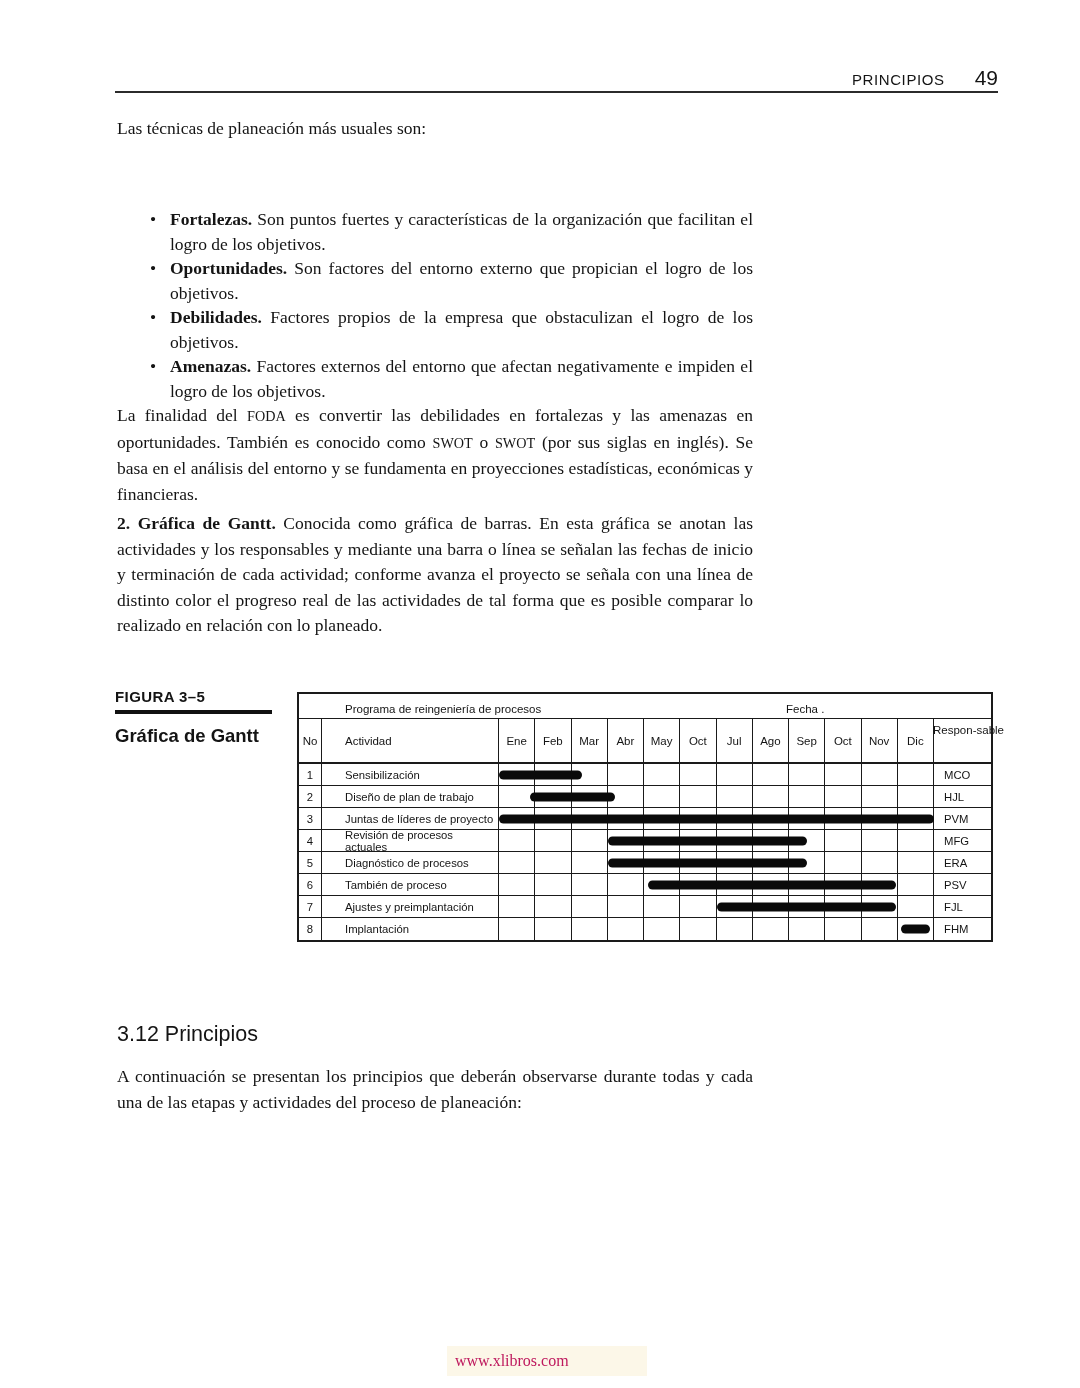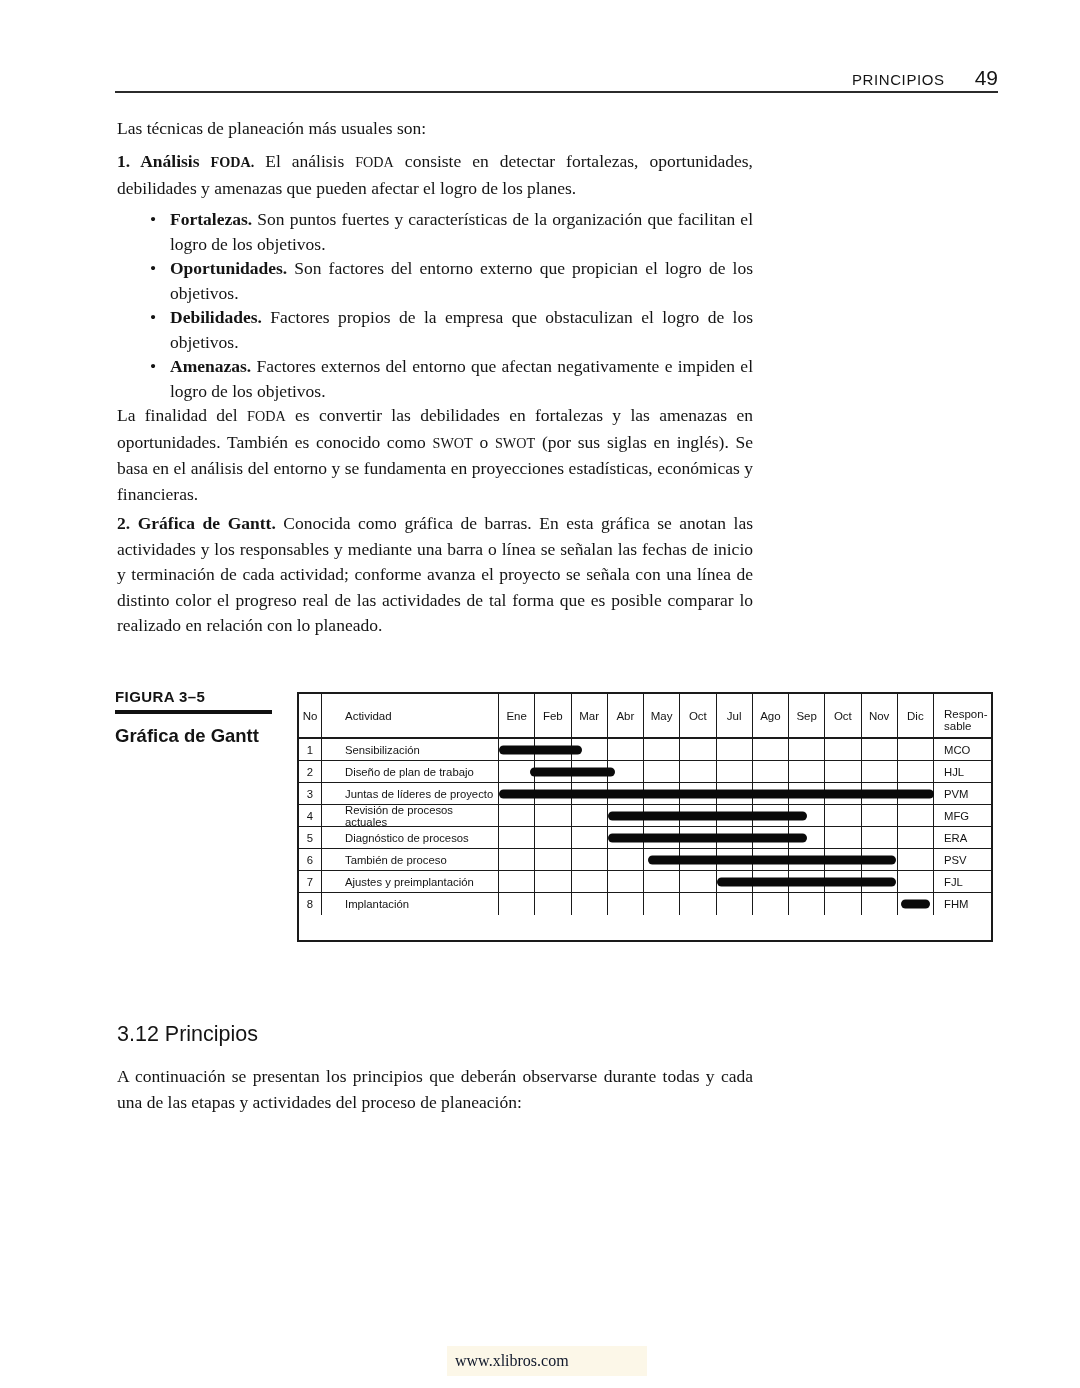--- a/index.html
+++ b/index.html
@@ -44,55 +44,52 @@
           font-size:11.5px;}
   .cell-no{width:23px;border-right:1px solid #1a1a1a;box-sizing:border-box;
            display:flex;align-items:center;justify-content:center;flex:none;}
   .cell-act{width:177px;border-right:1px solid #1a1a1a;box-sizing:border-box;
             display:flex;align-items:center;padding-left:23px;flex:none;}
   .cell-months{width:435px;display:flex;position:relative;flex:none;}
   .mcell{flex:1 1 0;border-right:1px solid #1a1a1a;box-sizing:border-box;
          display:flex;align-items:center;justify-content:center;}
   .cell-resp{width:59px;box-sizing:border-box;padding-left:10px;flex:none;
              display:flex;align-items:center;}
-  .cell-resp.head{flex-direction:column;align-items:flex-start;justify-content:flex-end;
+  .cell-resp.head{flex-direction:row;align-items:flex-start;justify-content:center;
                   padding-top:5px;padding-bottom:5px;}
   .g-row{display:flex;height:22px;border-bottom:1px solid #1a1a1a;box-sizing:border-box;
          font-size:11.3px;}
   .g-row:last-child{border-bottom:none;}
   .bar{position:absolute;top:50%;transform:translateY(-50%);height:9px;border-radius:5px;
        background:#0a0a0a;}
 
   
   .sec-heading{position:absolute;left:117px;top:1022px;
                font-family:"Liberation Sans", sans-serif;font-weight:normal;font-size:21.5px;}
 
   
   .footer-hl{position:absolute;left:447px;top:1346px;width:200px;height:30px;background:#fcf7e8;}
   .footer-text{position:absolute;left:8px;top:50%;transform:translateY(-50%);
-               font-size:16px;color:#0f172a;white-space:nowrap;}
+               font-size:16px;color:#be185d;white-space:nowrap;}
 </style>
 </head>
 <body>
 
 <div class="page">
 
   <div class="running-head">
     <span class="section">PRINCIPIOS</span>
     <span class="pageno">49</span>
   </div>
   <div class="head-rule"></div>
 
   <div class="para" style="top:116px">
     <span>Las técnicas de planeación más usuales son:</span>
   </div>
 
-  <div class="para" style="top:149px">
-    <span class="bold">1. Análisis </span><span class="bold sc">FODA.</span><span> El análisis </span><span class="sc">FODA</span><span> consiste en detectar fortalezas, oportunidades, debilidades y amenazas que pueden afectar el logro de los planes.</span>
-  </div>
 
   <div class="bullets">
     <div class="bullet-item">
       <span class="bullet-dot">•</span>
       <span class="bold">Fortalezas.</span><span> Son puntos fuertes y características de la organización que facilitan el logro de los objetivos.</span>
     </div>
     <div class="bullet-item">
       <span class="bullet-dot">•</span>
       <span class="bold">Oportunidades.</span><span> Son factores del entorno externo que propician el logro de los objetivos.</span>
     </div>
@@ -114,20 +111,24 @@
     <span class="bold">2. Gráfica de Gantt.</span><span> Conocida como gráfica de barras. En esta gráfica se anotan las actividades y los responsables y mediante una barra o línea se señalan las fechas de inicio y terminación de cada actividad; conforme avanza el proyecto se señala con una línea de distinto color el progreso real de las actividades de tal forma que es posible comparar lo realizado en relación con lo planeado.</span>
   </div>
 
   <div class="fig-block">
     <div class="fig-label">FIGURA 3–5</div>
     <div class="fig-rule"></div>
     <div class="fig-caption">Gráfica de Gantt</div>
   </div>
 
   <div class="gantt">
+    <div class="g-top">
+      <span class="title">Programa de reingeniería de procesos</span>
+      <span class="fecha">Fecha .</span>
+    </div>
     <div class="g-head">
       <div class="cell-no">No</div>
       <div class="cell-act">Actividad</div>
       <div class="cell-months" id="month-headers">
           <div class="mcell">Ene</div>
           <div class="mcell">Feb</div>
           <div class="mcell">Mar</div>
           <div class="mcell">Abr</div>
           <div class="mcell">May</div>
           <div class="mcell">Oct</div>

